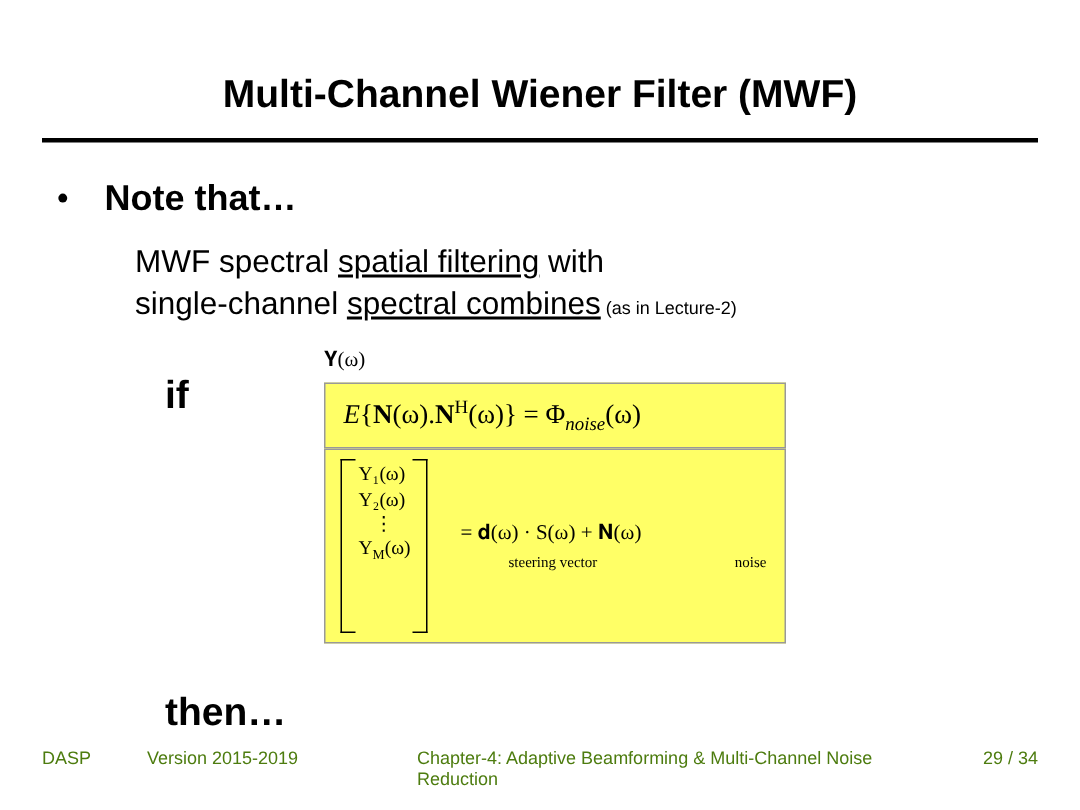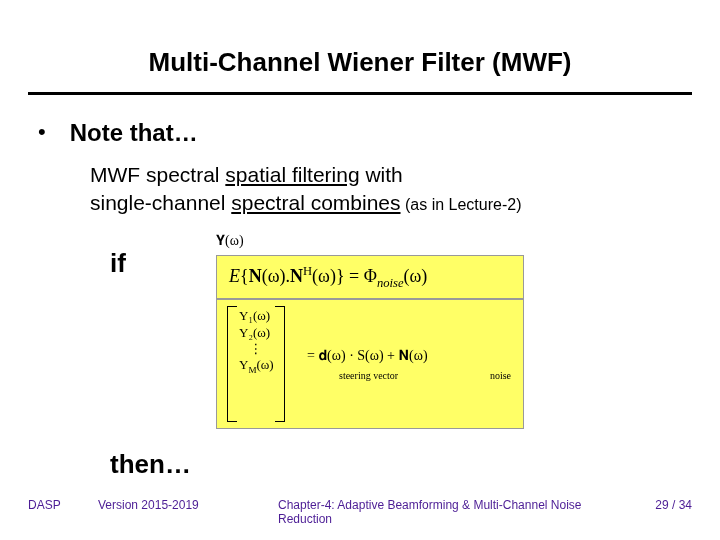--- a/index.html
+++ b/index.html
@@ -45,28 +45,28 @@
   .bullet-text {
     font-size: 24px;
     font-weight: bold;
   }
   .para {
     margin-left: 54px;
     font-size: 21px;
     line-height: 1.35;
   }
   .u { text-decoration: underline; }
-  .small { font-size: 16px; }
+  .small { font-size: 12px; }
   .kw {
     margin-left: 74px;
     font-size: 26px;
     font-weight: bold;
   }
   .kw.if { margin-top: 30px; }
-  .kw.then { margin-top: 20px; }
+  .kw.then { margin-top: 30px; }
   .eqwrap {
     margin-left: 180px;
     margin-top: -38px;
     width: 308px;
   }
   .eq {
     background: #ffff66;
     border: 1px solid #999;
     padding: 6px 10px;
     font-family: "Times New Roman", Times, serif;
@@ -119,21 +119,21 @@
     left: 0; top: -22px;
     font-size: 14px;
     font-family: "Times New Roman", Times, serif;
   }
   .footer {
     position: absolute;
     left: 0; right: 0; bottom: 14px;
     display: flex;
     align-items: baseline;
     font-size: 12px;
-    color: #4c1d95;
+    color: #4d7c0f;
     padding: 0 28px;
   }
   .footer .left { width: 70px; }
   .footer .ver { width: 150px; }
   .footer .chap { flex: 1; text-align: left; padding-left: 30px; }
   .footer .page { width: 60px; text-align: right; }
   sub { font-size: 0.7em; }
   sup { font-size: 0.7em; }
 </style>
 </head>

